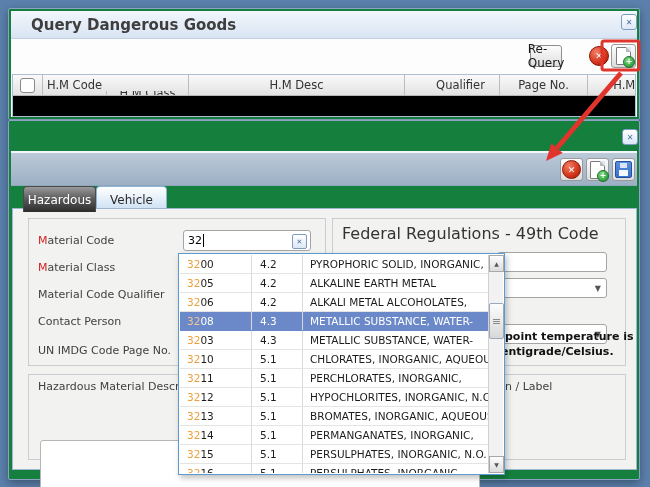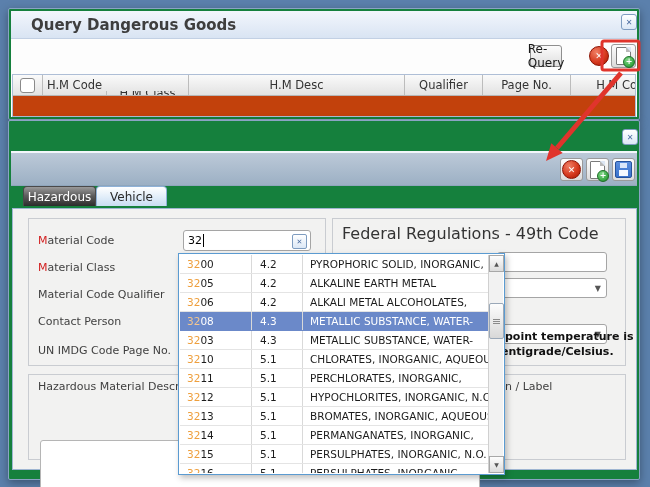--- a/index.html
+++ b/index.html
@@ -30,31 +30,31 @@
   .newdoc{position:relative;width:13px;height:16px;background:#fff;border:1px solid #7a7a7a;border-radius:1px;}
   .newdoc::before{content:"";position:absolute;top:-1px;right:-1px;width:0;height:0;
     border-top:5px solid #dde7f4;border-left:5px solid #b9b9b9;}
   .newdoc .plus{position:absolute;right:-5px;bottom:-4px;width:10px;height:10px;border-radius:50%;
     background:radial-gradient(circle at 35% 30%,#7fd486,var(--new-doc-green) 60%,#1d7f2a);
     border:1px solid #1c6f26;color:#fff;font-size:8px;line-height:9px;text-align:center;font-weight:bold;}
   .floppy{position:relative;width:15px;height:15px;background:linear-gradient(#5a8ede,var(--save-blue));
     border:1px solid #24519c;border-radius:2px;}
   .floppy::before{content:"";position:absolute;top:1px;left:4px;width:7px;height:5px;background:#d9e6fa;}
   .floppy::after{content:"";position:absolute;bottom:1px;left:3px;width:9px;height:6px;background:#f4f8ff;}
-  .tablewrap{border:1px solid #aebed6;background:#c2410c;overflow:hidden;}
+  .tablewrap{border:1px solid #aebed6;background:#000000;overflow:hidden;}
   .thead{display:flex;height:20px;background:linear-gradient(#fafafa,#e2e2e2);
     border-bottom:1px solid #b6b6b6;overflow:hidden;}
   .qcol{display:flex;align-items:center;justify-content:center;font-size:11.5px;color:#333;
     border-left:1px solid #bcbcbc;flex:none;white-space:nowrap;overflow:hidden;}
   .chkcell{width:29px;display:flex;align-items:center;justify-content:center;flex:none;}
   .checkbox{width:13px;height:13px;background:#fff;border:1px solid #8a8a8a;border-radius:3px;}
   
   .toolbar2{background:linear-gradient(#bcc9d8,#9cb0c4);border-top:2px solid #f3f7fb;
     border-bottom:1px solid #8fa6bc;}
-  .tab{position:absolute;height:20px;display:flex;align-items:center;justify-content:center;
+  .tab{position:absolute;height:26px;display:flex;align-items:center;justify-content:center;
     font-size:12px;border-radius:4px 4px 0 0;}
   .tab.active{background:linear-gradient(#9a9a9a,#5e5e5e 45%,#2c2c2c);color:#fff;border:1px solid #4a4a4a;border-bottom:none;}
   .tab.inactive{background:linear-gradient(#ffffff,#ddebf8 60%,#c8ddf2);color:#2a2a2a;border:1px solid #8fb2d8;border-bottom:none;}
   .panel{background:#f2f2f1;border:1px solid #9fb6d2;}
   .fieldset{border:1px solid #c9ccd1;background:transparent;}
   .flabel{font-size:11px;color:#3f3f3f;white-space:nowrap;}
   .req{color:var(--required-red);}
   .tinput{background:#fff;border:1px solid #a5a5a5;border-radius:3px;font-size:11px;color:#000;
     display:flex;align-items:center;padding-left:4px;}
   .clearx{width:13px;height:13px;border:1px solid #7e9cc0;border-radius:2px;
@@ -108,21 +108,21 @@
 </div>
 <div class="abs tablewrap" style="left:12px;top:74px;width:624px;height:43px;z-index:11">
   <div class="thead">
     <div class="chkcell">
       <div class="checkbox"></div>
     </div>
 
   <div class="qcol" style="width: 63px;">H.M Code</div>
       <div class="qcol" style="width: 81px; margin-top: 16px;">H.M Class</div>
       <div class="qcol" style="width: 215px;">H.M Desc</div>
-      <div class="qcol" style="width: 77px;">Qualifier</div>
+      <div class="qcol" style="width: 77px; padding-left: 17px;">Qualifier</div>
       <div class="qcol" style="width: 87px;">Page No.</div>
       <div class="qcol" style="width: 110px;">H.M Conta</div>
     </div>
 </div>
 
 <div class="abs dialog" style="left:8px;top:120px;width:632px;height:360px;z-index:20">
   <div class="abs toolbar2" style="left:2px;top:30px;width:626px;height:35px"></div>
 </div>
 <div class="abs closebtn" style="left:622px;top:129px;z-index:21">
   <span>✕</span>

